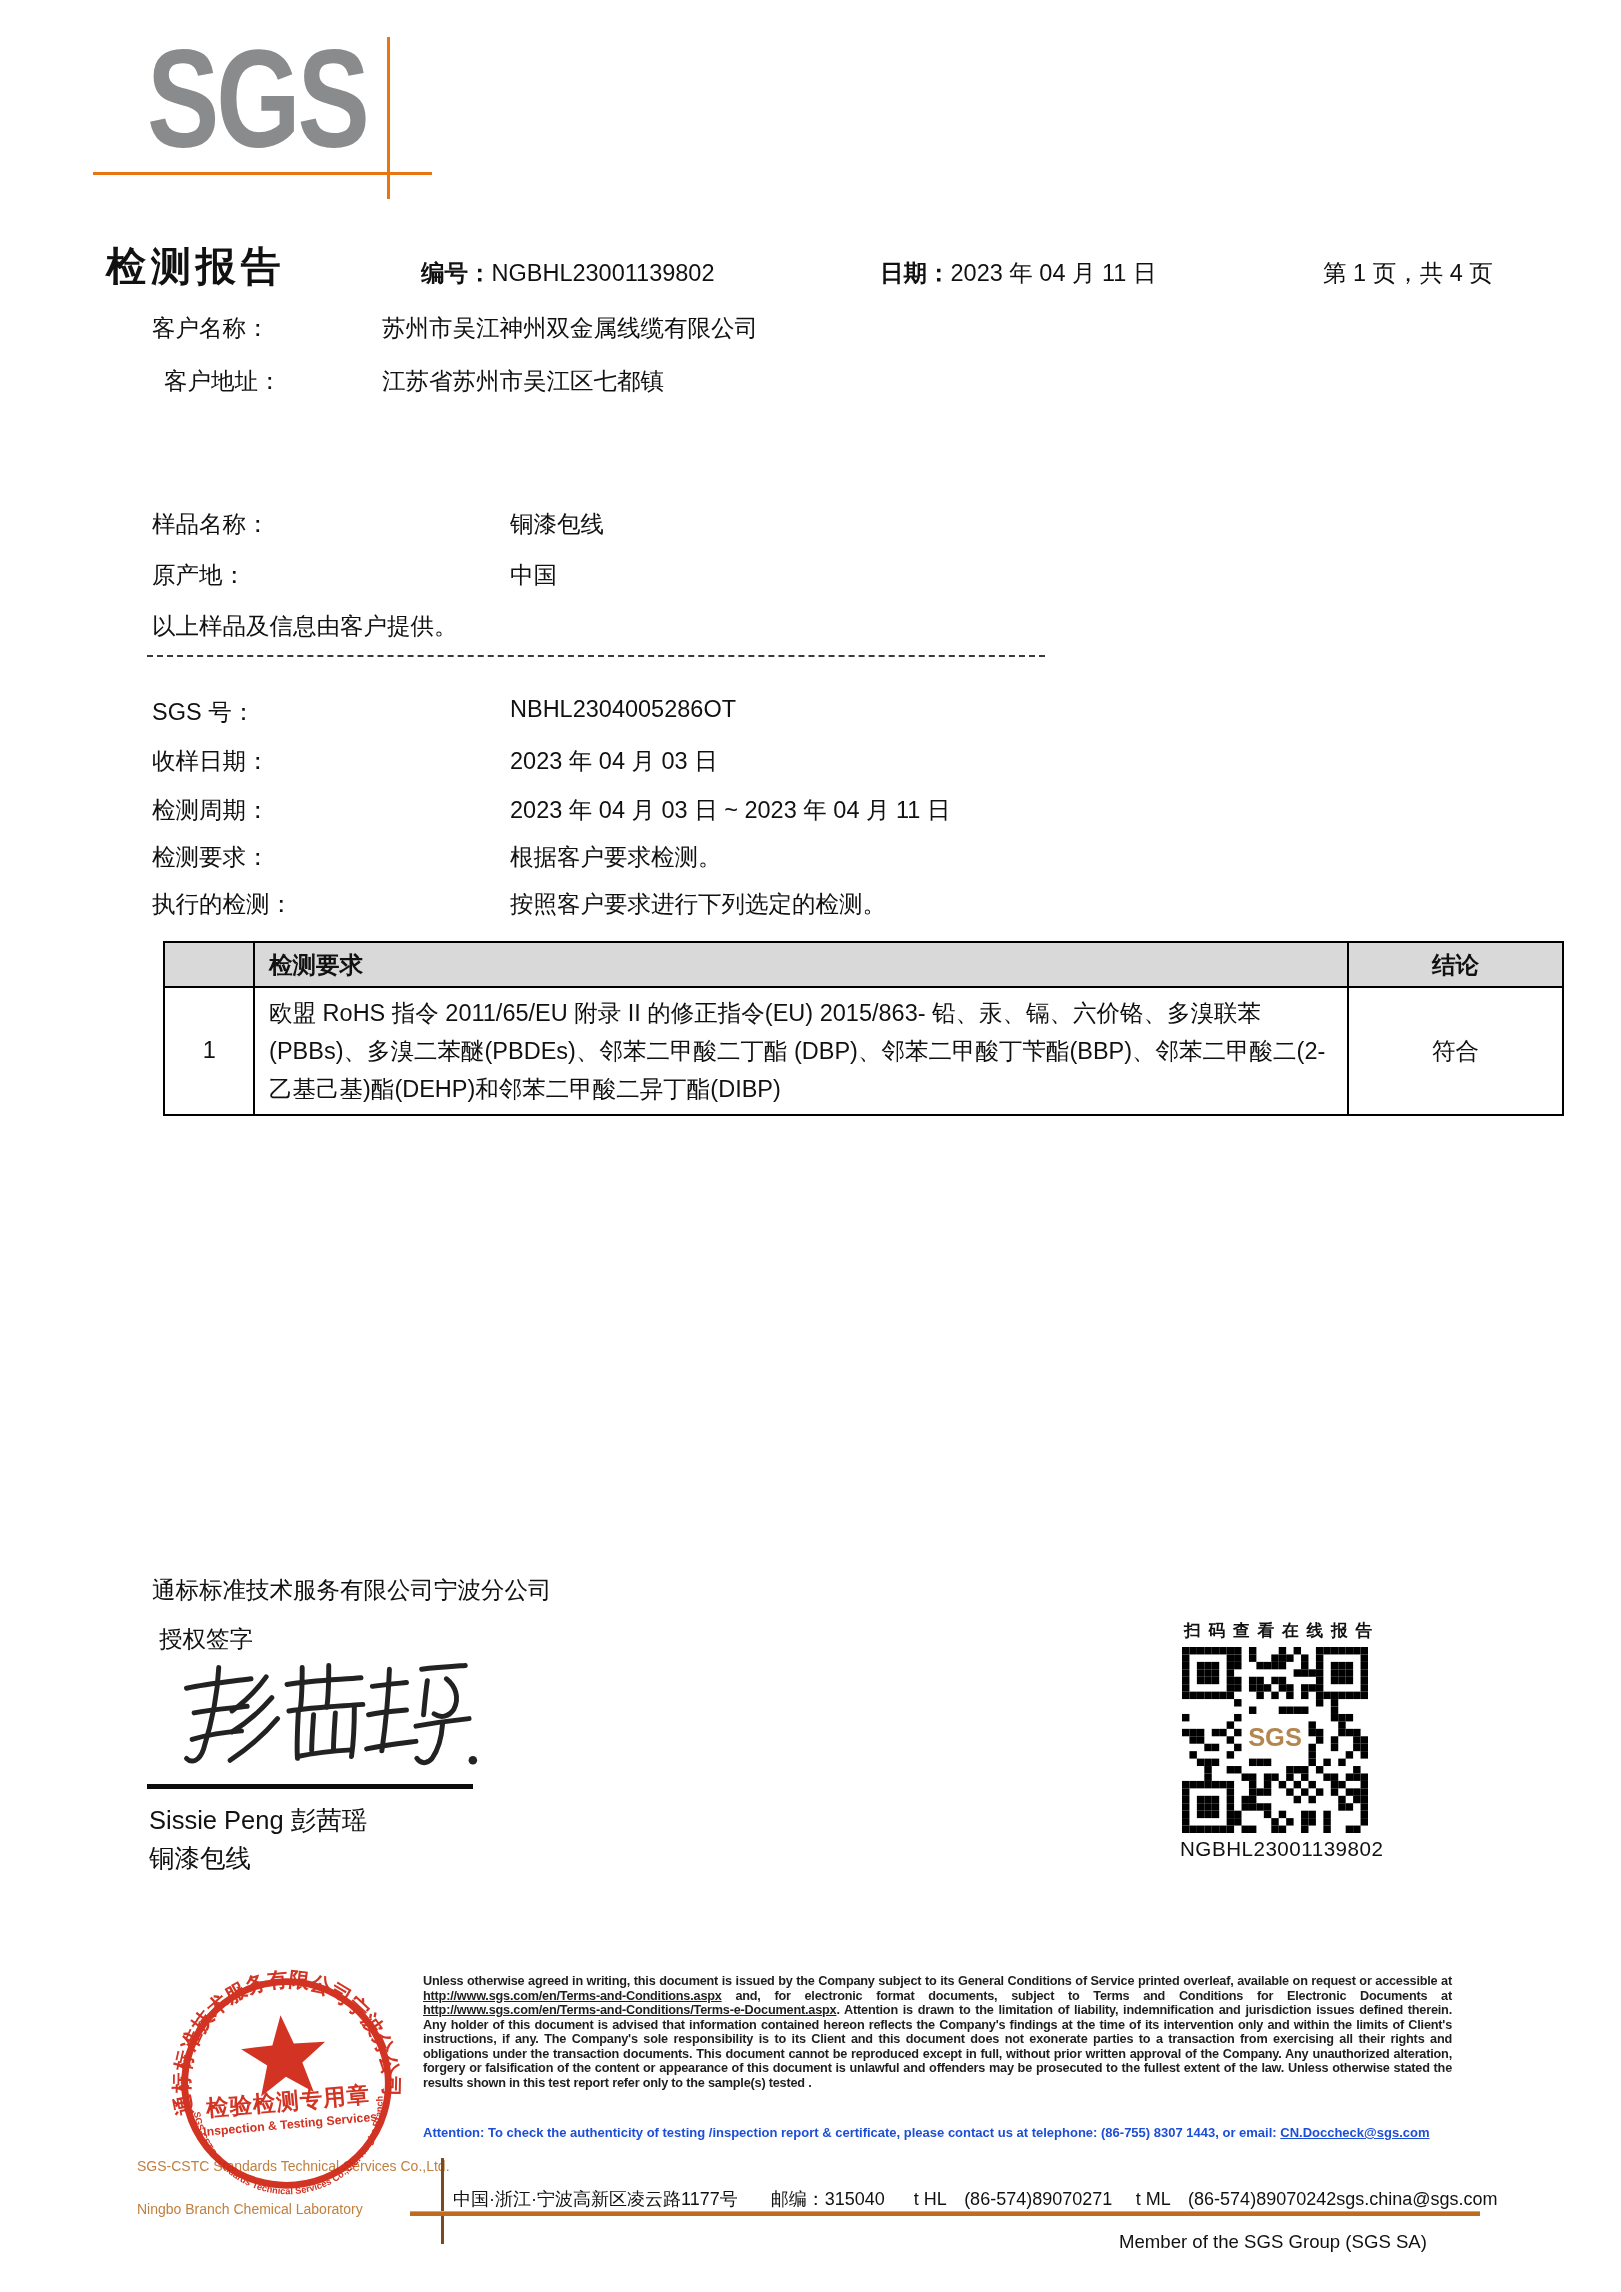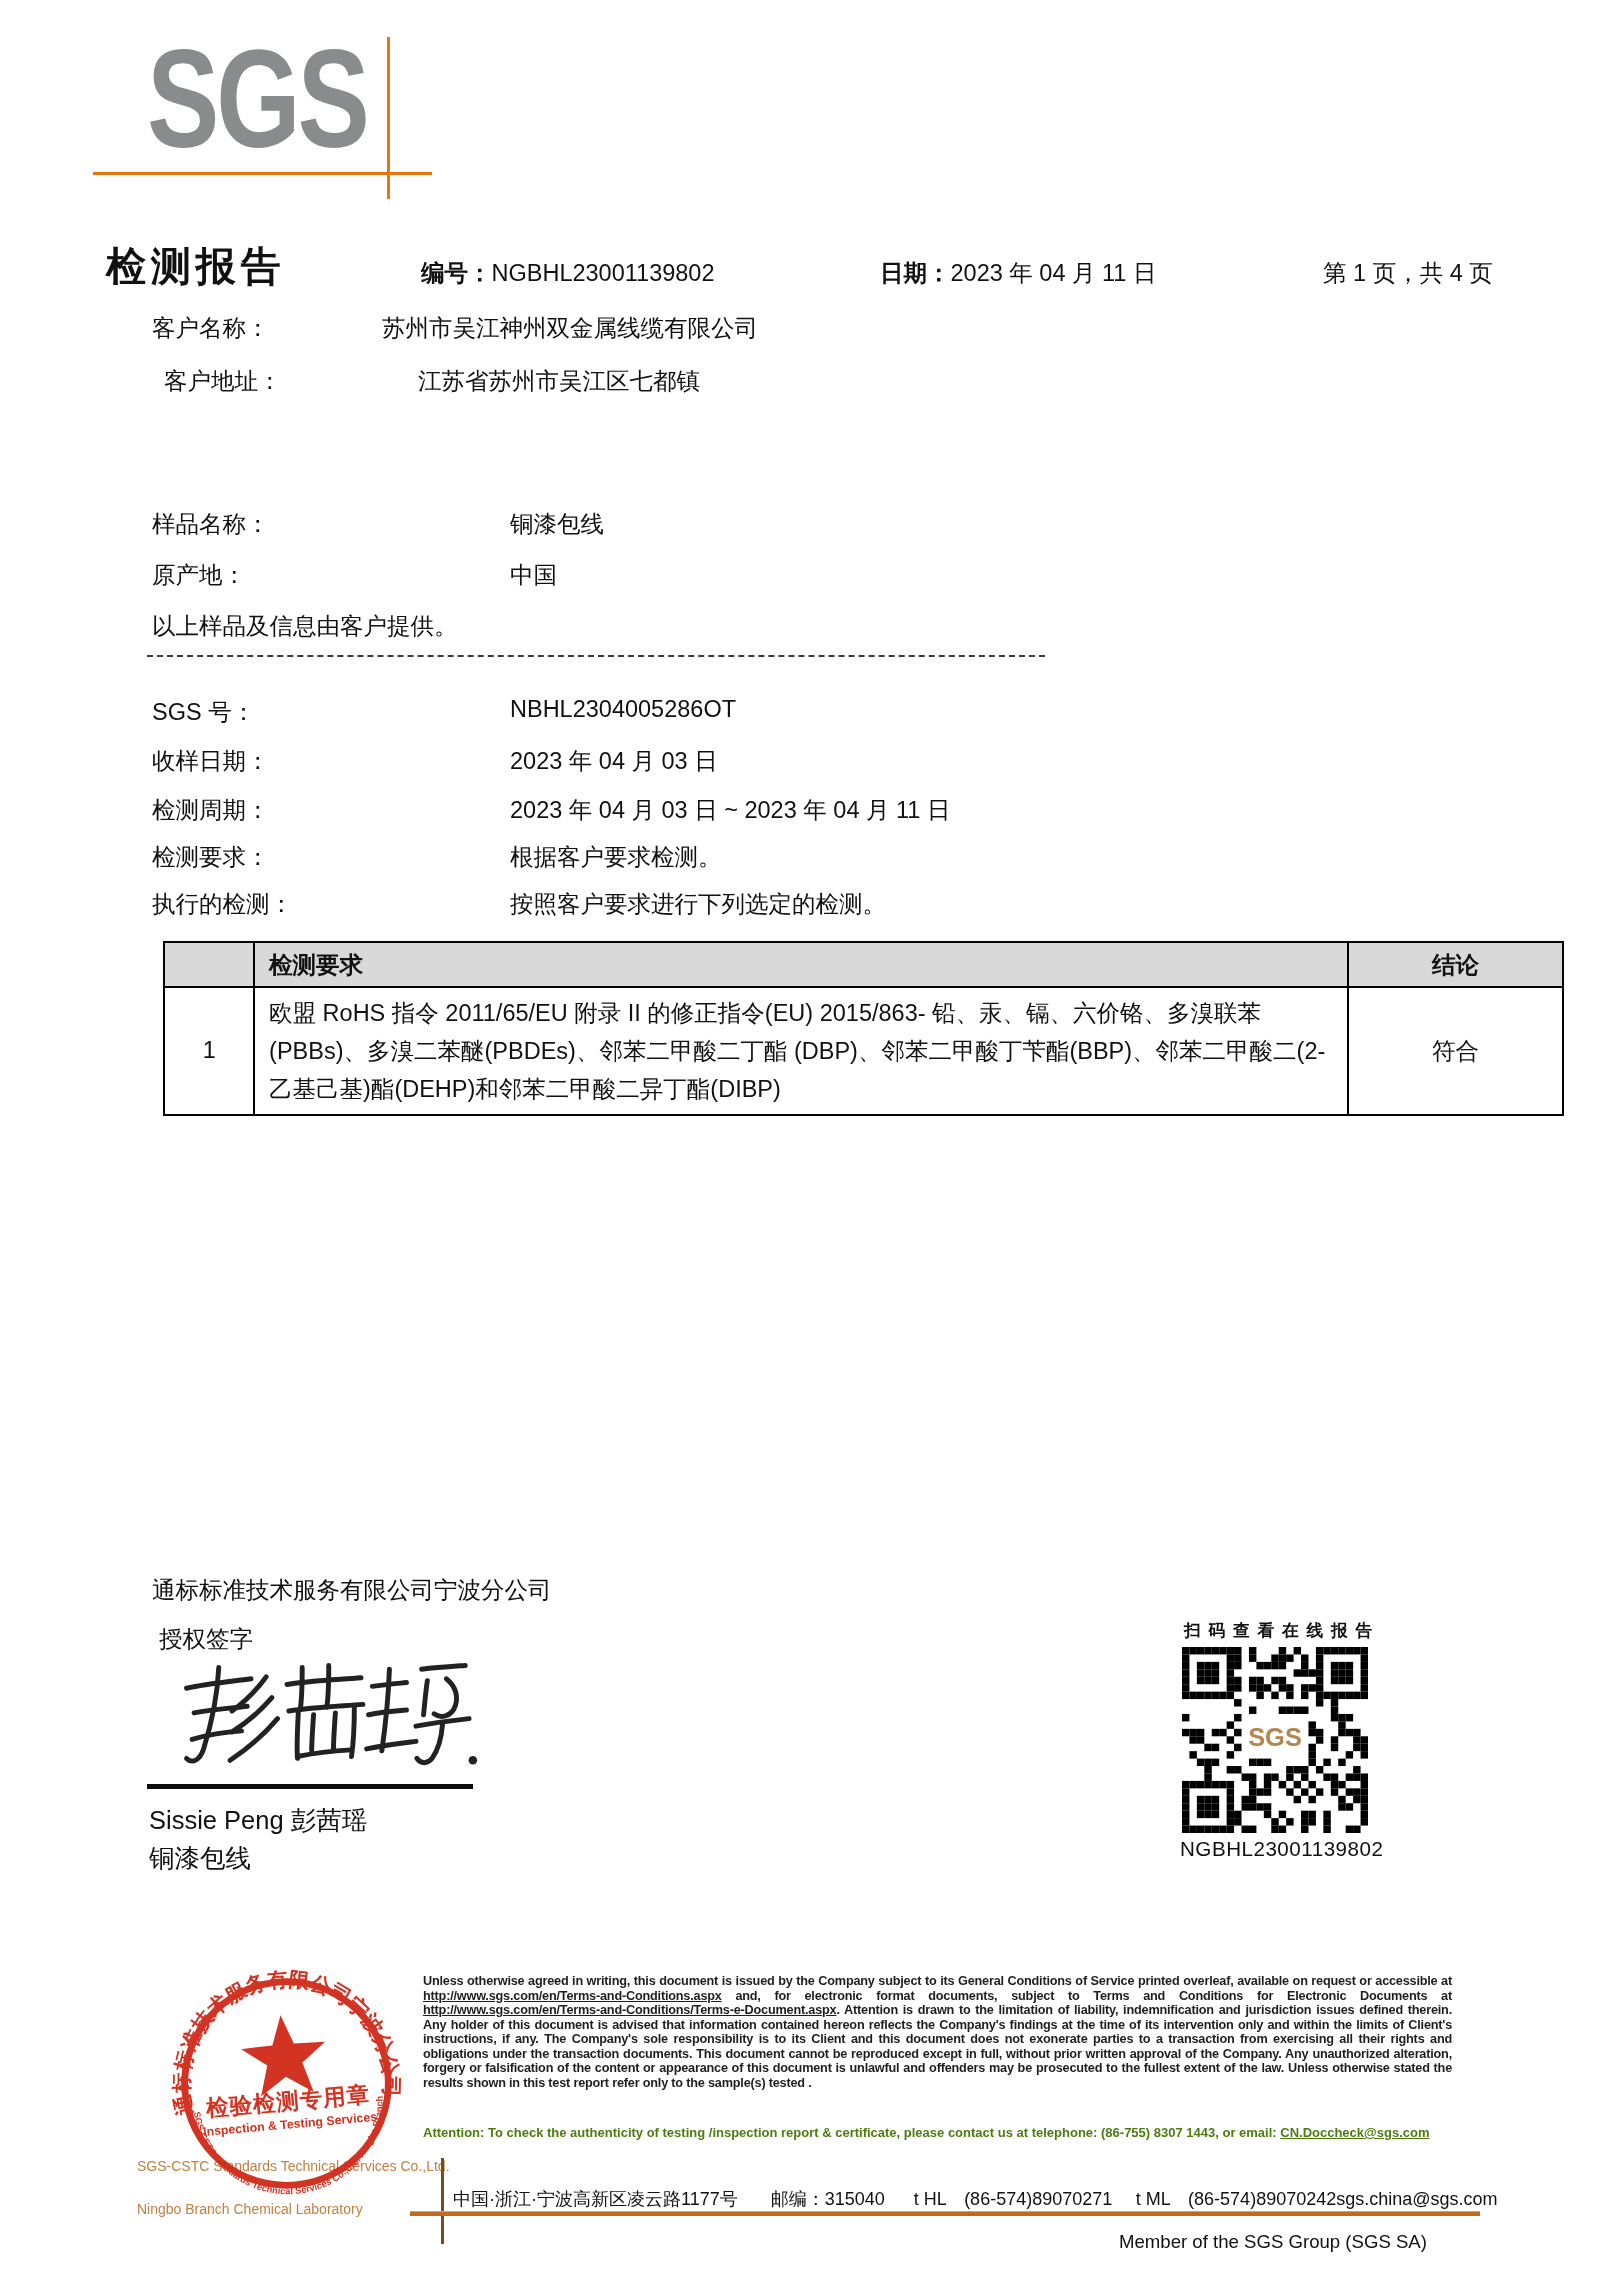--- a/index.html
+++ b/index.html
@@ -32,21 +32,21 @@
   
   .sig-line{left:147px;top:1784px;width:326px;height:4.9px;background:#0c0c0c;}
   
   .qr-caption{left:1184px;top:1619px;font-size:16.7px;letter-spacing:7.8px;font-weight:600;white-space:nowrap;}
   .qr-code-text{left:1180px;top:1837px;font-size:20.6px;letter-spacing:0.5px;}
   
   .tan-text{left:137px;color:#c08040;font-size:14px;white-space:nowrap;}
   .legal{left:423px;top:1974px;width:1029px;font-size:12.7px;line-height:14.5px;text-align:justify;
          font-weight:600;letter-spacing:-0.2px;color:#1e1e1e;}
   .legal .useg{text-decoration:underline;}
-  .attn{left:423px;width:1039px;font-size:13px;font-weight:bold;color:#4d7c0f;white-space:nowrap;}
+  .attn{left:423px;width:1039px;font-size:13px;font-weight:bold;color:#1d4ed8;white-space:nowrap;}
   .attn .useg{text-decoration:underline;}
   .addr-divider{left:441px;top:2158px;width:2.9px;height:86px;background:#7a4a22;}
   .addr-row{left:453px;width:1000px;display:flex;align-items:baseline;white-space:nowrap;}
   .addr-en{top:2162px;font-size:16.7px;}
   .addr-cn{top:2187px;font-size:18px;}
   .footer-orange-line{left:410px;top:2211px;width:1070px;height:3.9px;background:#c06a1f;border-top:1px solid #e0a264;}
   .member{left:1119px;top:2231px;font-size:18.6px;}
   .ml-a{margin-left:auto;}
 </style>
 </head>
@@ -63,21 +63,21 @@
     <span class="b">编号：</span><span>NGBHL23001139802</span>
   </div>
   <div class="abs hinfo" style="left:880px;top:257px;">
     <span class="b">日期：</span><span>2023 年 04 月 11 日</span>
   </div>
   <div class="abs hinfo" style="left:1323px;top:257px;">第 1 页，共 4 页</div>
 
   <span class="lbl" style="top:312px;">客户名称：</span>
   <span class="val v390" style="top:312px;">苏州市吴江神州双金属线缆有限公司</span>
   <span class="lbl" style="top:365px;margin-left:12px;">客户地址：</span>
-  <span class="val v390" style="top:365px;margin-left:36px;">江苏省苏州市吴江区七都镇</span>
+  <span class="val v390" style="top:365px;">江苏省苏州市吴江区七都镇</span>
 
   <span class="lbl" style="top:508px;">样品名称：</span>
   <span class="val v520" style="top:508px;">铜漆包线</span>
   <span class="lbl" style="top:559px;">原产地：</span>
   <span class="val v520" style="top:559px;">中国</span>
   <span class="lbl" style="top:610px;">以上样品及信息由客户提供。</span>
   <div class="abs dashed-div"></div>
 
   <span class="lbl" style="top:696px;">SGS 号：</span>
   <span class="val v520" style="top:696px;">NBHL2304005286OT</span>

